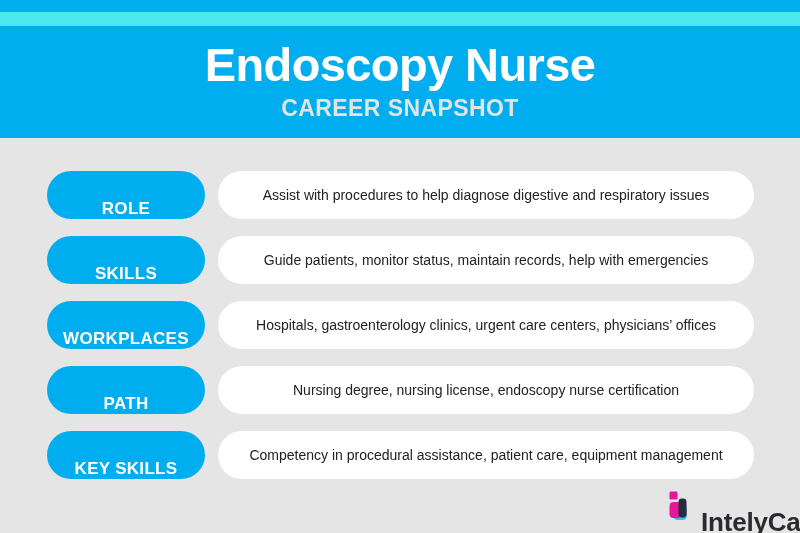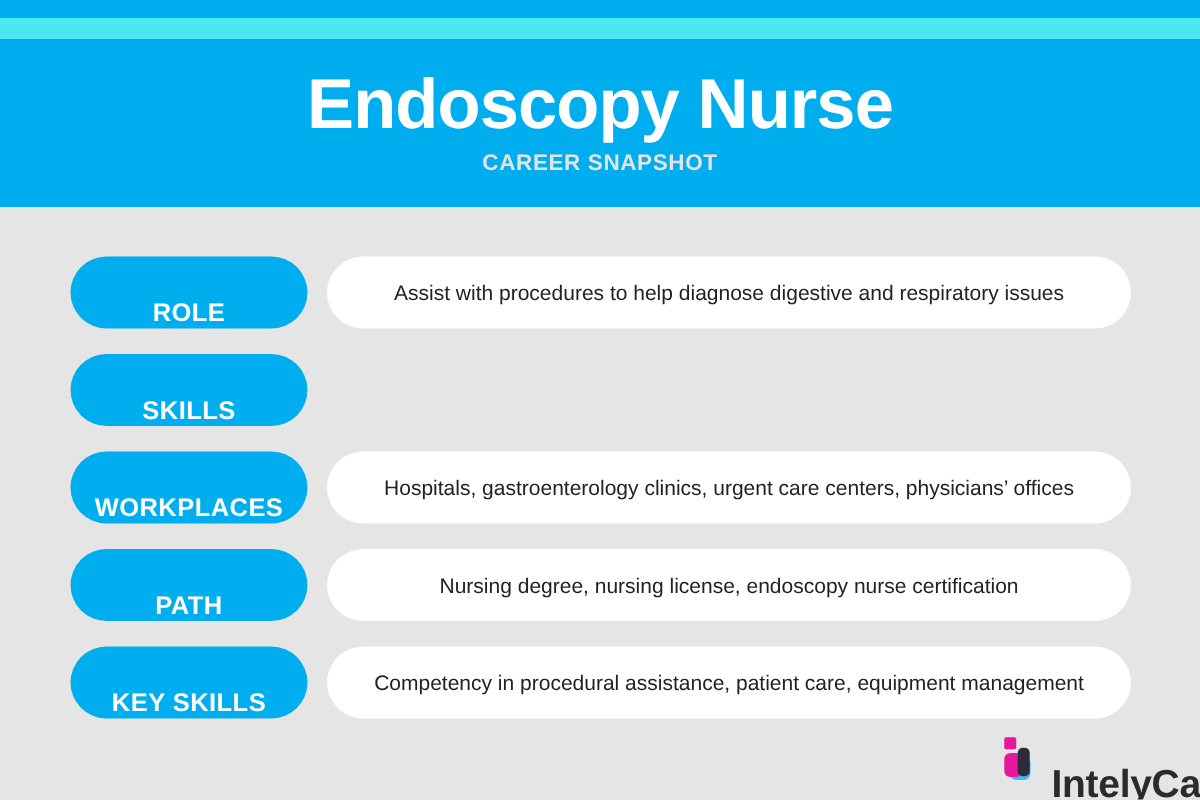--- a/index.html
+++ b/index.html
@@ -60,21 +60,21 @@
     font-size: 47px;
     font-weight: bold;
     color: #ffffff;
     letter-spacing: -0.6px;
     line-height: 1.05;
     white-space: nowrap;
   }
 
   .subtitle {
     margin-top: 7px;
-    font-size: 15px;
+    font-size: 23px;
     font-weight: bold;
     color: #e3e3e3;
     letter-spacing: 0.4px;
     line-height: 1;
     white-space: nowrap;
   }
 
   
   .rows {
     position: absolute;
@@ -179,20 +179,23 @@
       </div>
       <div class="row-card">
         <span class="row-card-text">Assist with procedures to help diagnose digestive and respiratory issues</span>
       </div>
     </div>
 
     <div class="row">
       <div class="row-label">
         <span>SKILLS</span>
       </div>
+      <div class="row-card">
+        <span class="row-card-text">Guide patients, monitor status, maintain records, help with emergencies</span>
+      </div>
     </div>
 
     <div class="row">
       <div class="row-label">
         <span>WORKPLACES</span>
       </div>
       <div class="row-card">
         <span class="row-card-text">Hospitals, gastroenterology clinics, urgent care centers, physicians’ offices</span>
       </div>
     </div>

